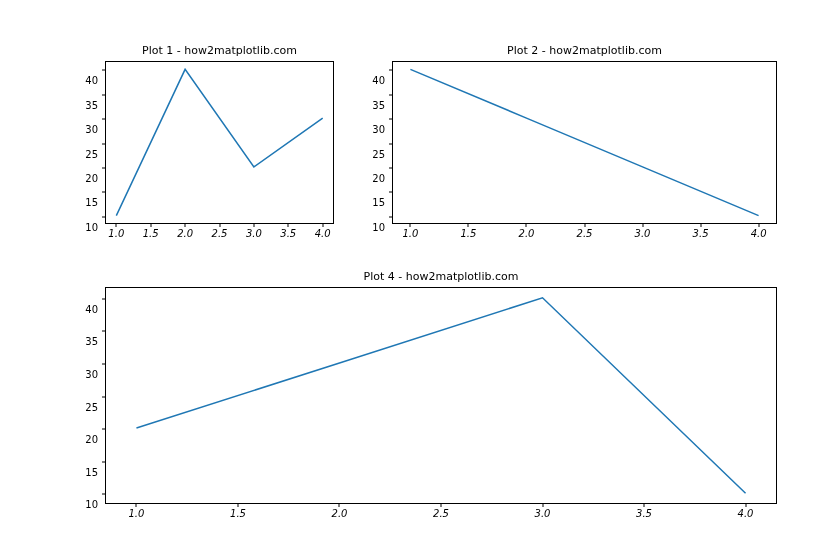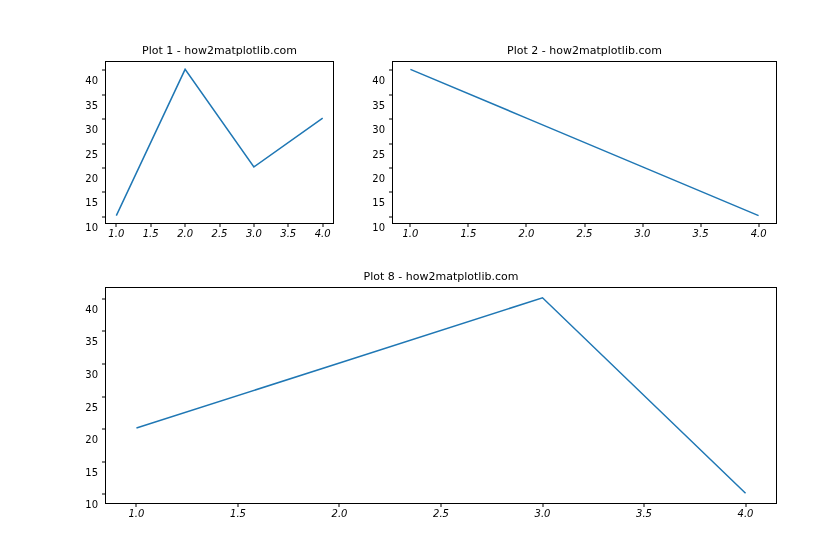--- a/index.html
+++ b/index.html
@@ -146,21 +146,21 @@
       <div class="ytick" style="top: 80.5px;">25</div>
       <div class="tickmark-y" style="top: 56.1061px;"></div>
       <div class="ytick" style="top: 56.1061px;">30</div>
       <div class="tickmark-y" style="top: 31.7121px;"></div>
       <div class="ytick" style="top: 31.7121px;">35</div>
       <div class="tickmark-y" style="top: 7.31818px;"></div>
       <div class="ytick" style="top: 7.31818px;">40</div>
     </div>
 
   <div class="axes" id="ax-plot3" style="left: 105px; top: 287px; width: 672px; height: 217px;">
-    <div class="title">Plot 8 - how2matplotlib.com</div>
+    <div class="title">Plot 4 - how2matplotlib.com</div>
     <svg class="plotline">
         <path id="path-plot3" d="M30.45 140.08 L233.48 74.92 L436.52 9.77 L639.55 205.23 " style="stroke: rgb(31, 119, 180);"></path>
       </svg>
   <div class="tickmark-x" style="left: 30.4545px;"></div>
       <div class="xtick" style="left: 30.4545px;">1.0</div>
       <div class="tickmark-x" style="left: 131.97px;"></div>
       <div class="xtick" style="left: 131.97px;">1.5</div>
       <div class="tickmark-x" style="left: 233.485px;"></div>
       <div class="xtick" style="left: 233.485px;">2.0</div>
       <div class="tickmark-x" style="left: 335px;"></div>

